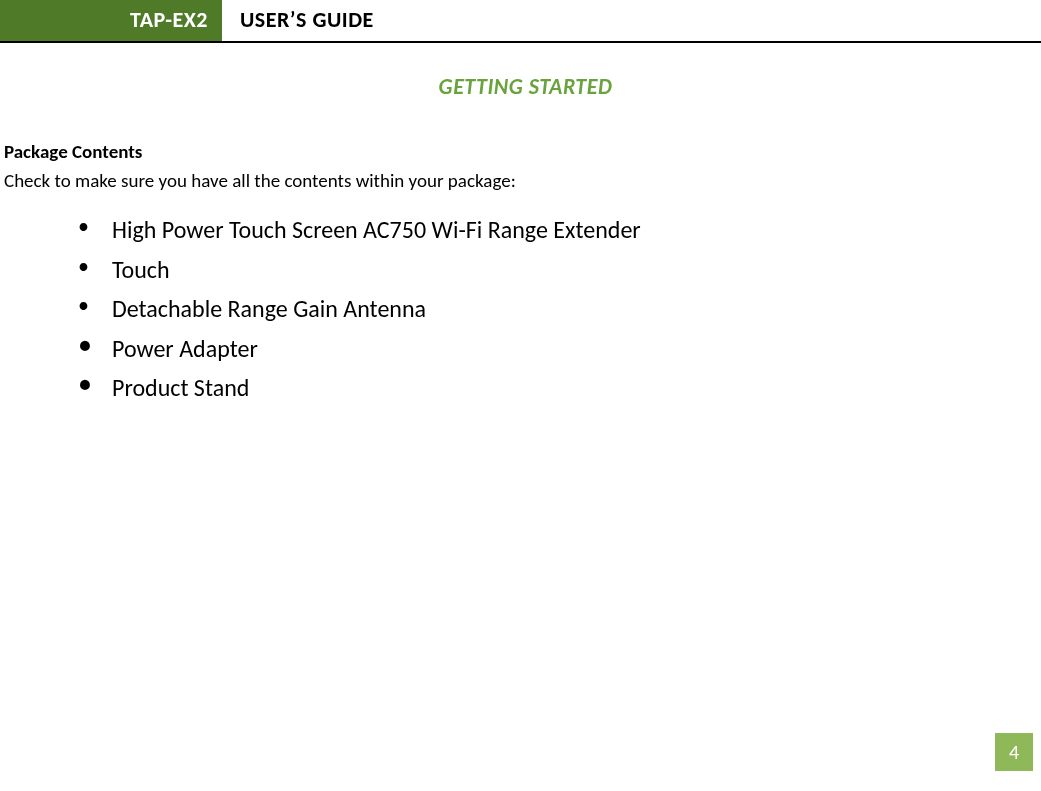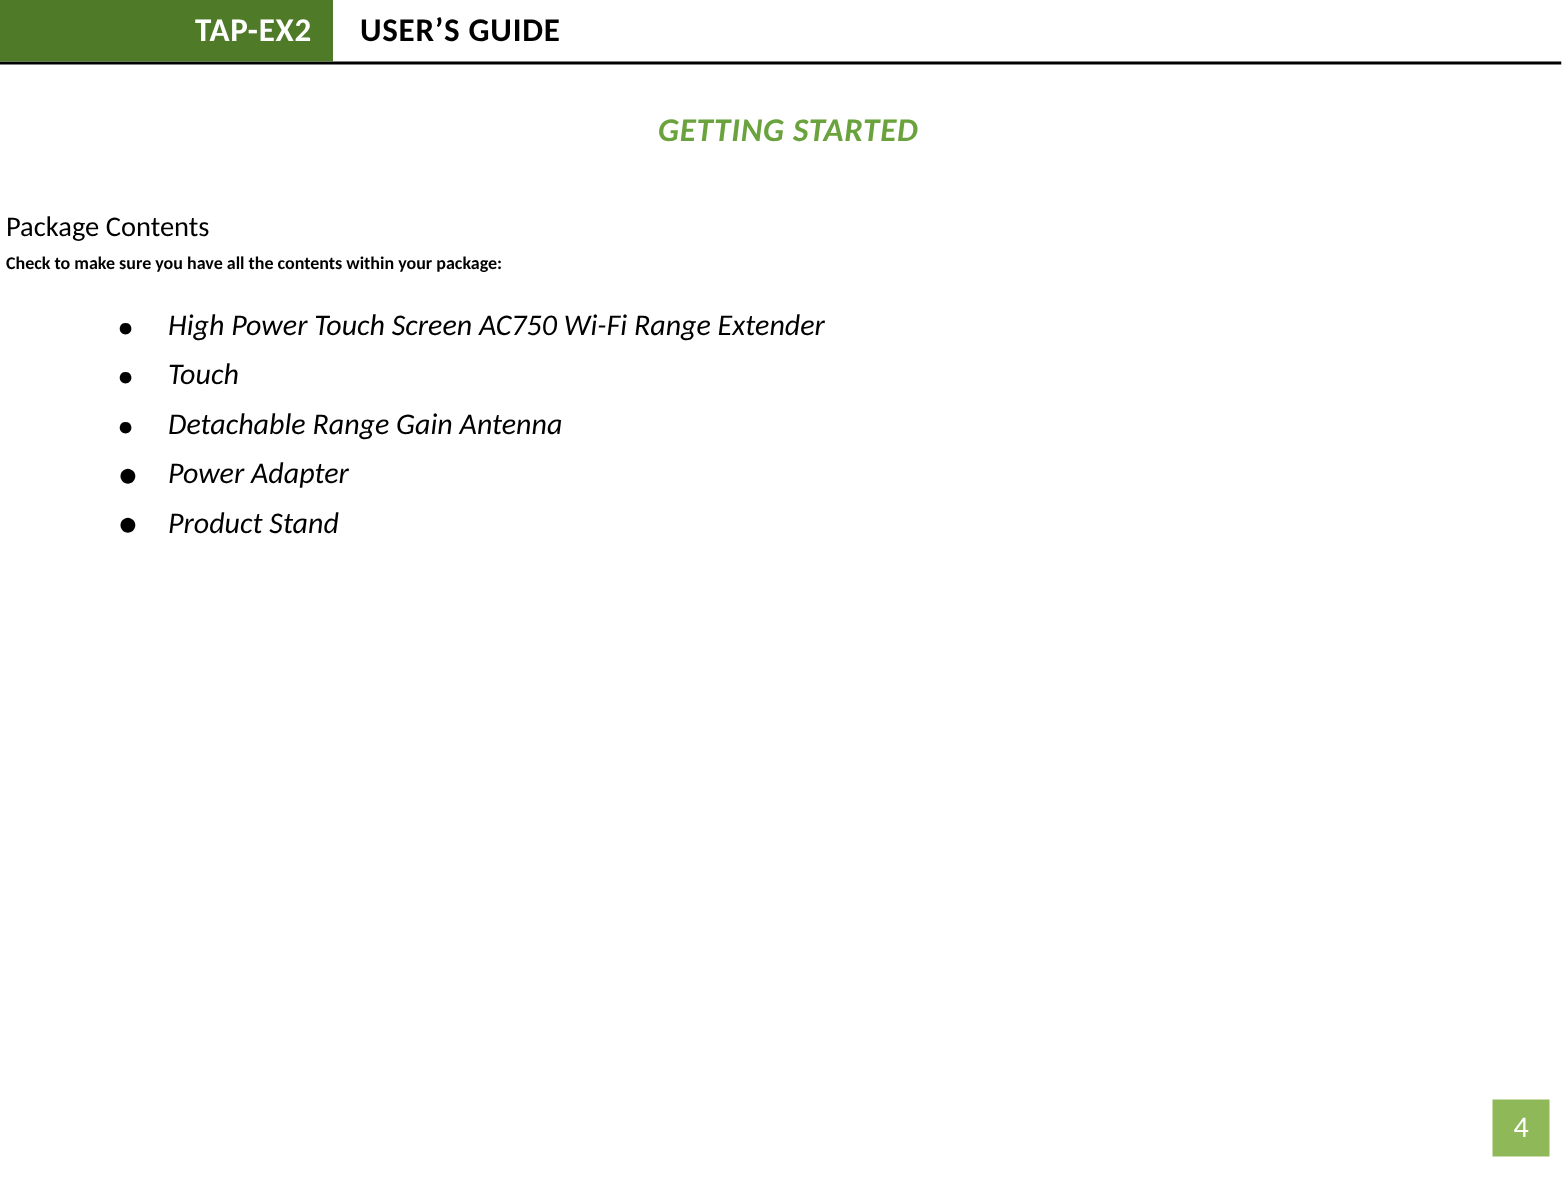--- a/index.html
+++ b/index.html
@@ -43,39 +43,37 @@
     .section-heading {
       color: #6aa33e;
       font-style: italic;
       font-weight: bold;
       font-size: 22px;
       margin: 30px 0 40px 10px;
       letter-spacing: 0.5px;
       text-align: center;
     }
     .subheading {
-      font-weight: normal;
+      font-weight: bold;
       font-size: 19px;
       margin: 0 16px 6px 4px;
     }
     .intro-text {
-      font-size: 12px;
+      font-size: 19px;
       margin: 0 0 18px 4px;
-      font-weight: bold;
     }
     ul.contents-list {
       list-style: none;
       margin: 0 0 0 78px;
     }
     ul.contents-list li {
-      font-size: 20px;
+      font-size: 24px;
       line-height: 1.65;
       position: relative;
       padding-left: 34px;
-      font-style: italic;
     }
     ul.contents-list li::before {
       content: "•";
       position: absolute;
       left: 0;
       top: 0;
       font-size: 22px;
       line-height: 1.5;
     }
     ul.contents-list li.big-bullet::before {

